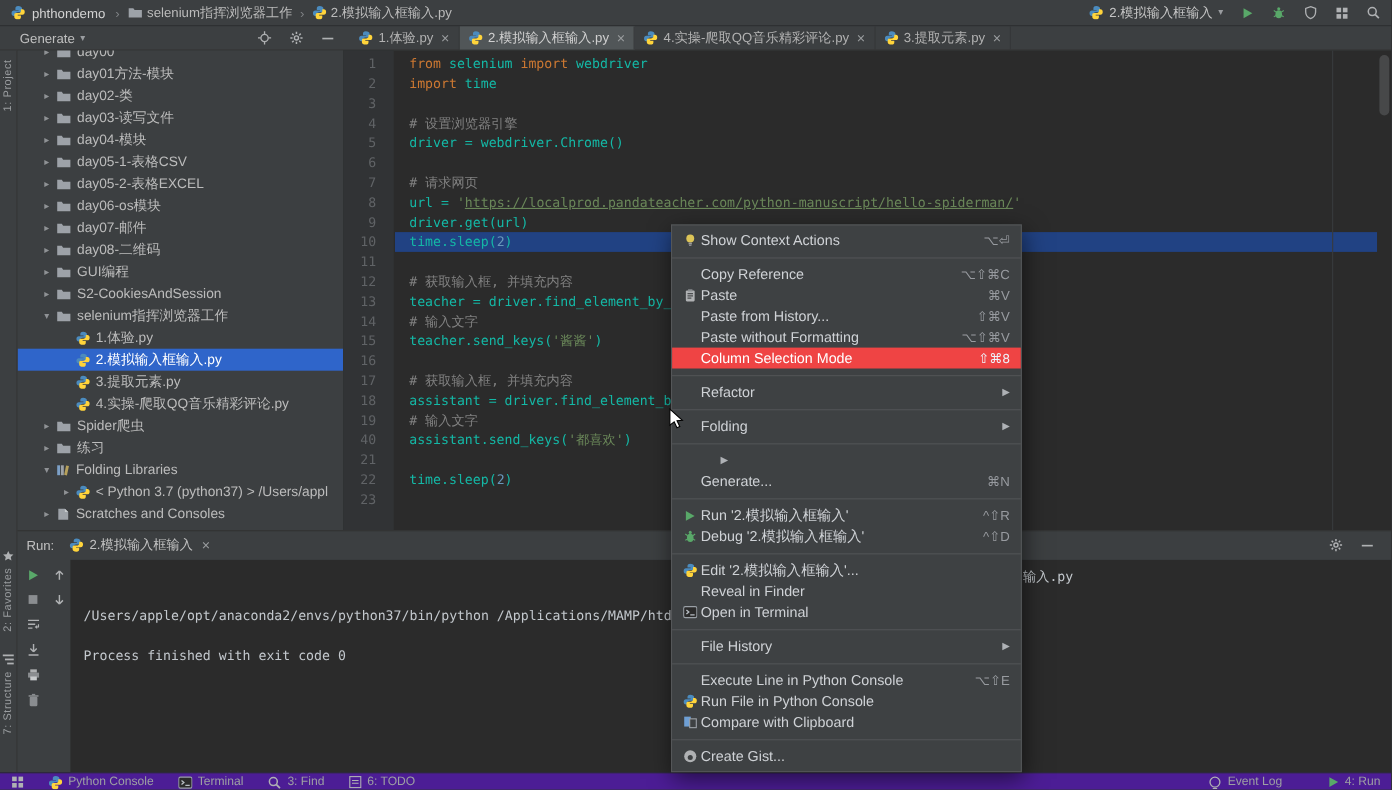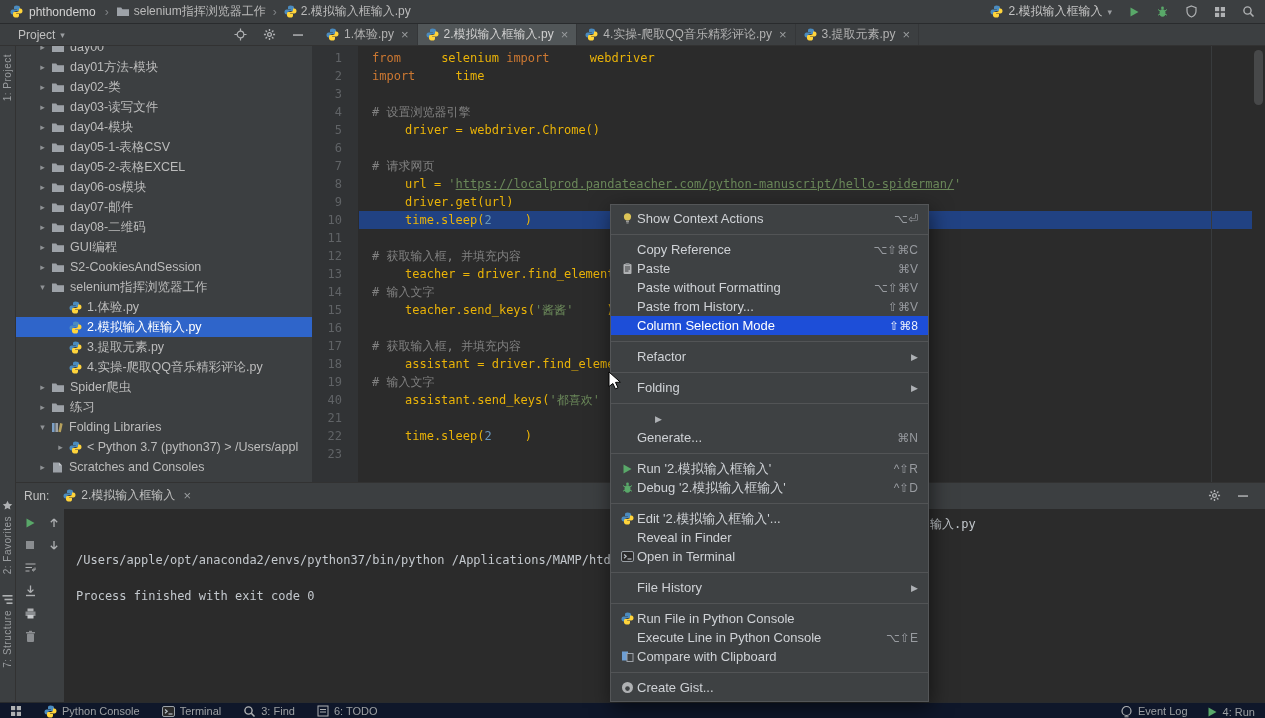--- a/index.html
+++ b/index.html
@@ -48,57 +48,57 @@
 
   
   #editor{position:absolute;top:46px;left:312px;right:0;height:436px;background:#2b2b2b;
           font-family:"DejaVu Sans Mono","Liberation Mono",monospace;font-size:12px;line-height:18px;}
   #gutter{position:absolute;left:0;top:0;bottom:0;width:46px;background:#313335;color:#606366;
           text-align:right;padding-top:3px;}
   .gl{height:18px;padding-right:16px;}
   #code{position:absolute;left:47px;top:0;right:13px;bottom:0;padding-top:3px;white-space:pre;color:#a9b7c6;overflow:hidden;}
   .cl{height:18px;padding-left:13px;}
   .cl.caret{background:#214283;}
-  .tok-p{color:#eab308;margin-left:33px;}.tok-k{color:#cc7832;}.tok-s{color:#6a8759;}
+  .tok-p{color:#14b8a6;}.tok-k{color:#cc7832;}.tok-s{color:#6a8759;}
   .tok-c{color:#808080;}.tok-num{color:#6897bb;}
   .tok-u{color:#6a8759;text-decoration:underline;}
   #margin-guide{position:absolute;left:899px;top:0;bottom:0;width:1px;background:#383b3d;}
   #edit-scroll{position:absolute;right:2px;top:4px;width:9px;height:55px;background:#6a6d6f;opacity:.45;border-radius:5px;}
 
   
   #run-panel{position:absolute;top:482px;left:16px;right:0;height:220px;background:#3c3f41;border-top:1px solid #323232;}
   #run-header{height:25px;display:flex;align-items:center;gap:8px;padding:0 8px;color:#c0c0c0;}
   #run-tab{display:flex;align-items:center;gap:5px;padding:0 6px;height:100%;}
   #run-tab .close{color:#9a9d9f;font-size:13px;margin-left:3px;}
   #run-header-icons{margin-left:auto;display:flex;gap:16px;padding-right:8px;align-items:center;}
   #run-toolbar{position:absolute;left:0;top:26px;bottom:0;width:48px;display:flex;gap:6px;padding:8px 0 0 5px;}
   .rt-col{display:flex;flex-direction:column;gap:10px;align-items:center;width:18px;}
   #console{position:absolute;left:48px;top:26px;right:0;bottom:0;background:#2b2b2b;color:#c3c8cd;
            font-family:"DejaVu Sans Mono","Liberation Mono",monospace;font-size:12px;line-height:18px;
            padding:6px 0 0 12px;white-space:pre;}
   .console-line{height:18px;}
   #console-suffix{position:absolute;left:866px;top:6px;}
 
   
-  #status-bar{position:absolute;left:0;right:0;top:702px;height:16px;background:#0f172a;border-top:1px solid #292b2d;
+  #status-bar{position:absolute;left:0;right:0;top:702px;height:16px;background:#4c1d95;border-top:1px solid #292b2d;
               display:flex;align-items:center;padding:0 10px;font-size:11px;color:#9da0a3;gap:22px;}
   .sb-item{display:flex;align-items:center;gap:5px;}
   #sb-left{display:flex;gap:22px;align-items:center;}
-  #sb-right{margin-left:auto;display:flex;gap:18px;align-items:flex-end;}
+  #sb-right{margin-left:auto;display:flex;gap:40px;align-items:flex-start;}
 
   
   #context-menu{position:absolute;left:610px;top:204px;width:317px;background:#3e4143;border:1px solid #545658;
                 box-shadow:2px 6px 20px rgba(0,0,0,.55);padding:4px 0;z-index:50;font-size:13px;color:#cfd2d6;}
   .menu-sep{height:1px;background:#525456;margin:5.5px 0;}
   .mi{height:19px;display:flex;align-items:center;padding:0 10px 0 6px;}
   .mi-icon{width:20px;flex:none;display:inline-flex;justify-content:center;}
   .mi-label{flex:1;white-space:nowrap;overflow:hidden;}
   .mi-short{color:#989ba0;font-size:12px;margin-left:18px;}
   .mi-arrow{color:#aeb1b5;font-size:9px;margin-left:18px;}
-  .mi.hl{background:#1d4ed8;color:#ffffff;}
+  .mi.hl{background:#ef4444;color:#ffffff;}
   .mi.hl .mi-short{color:#eef3fb;}
 
   #cursor{position:absolute;left:608px;top:371px;z-index:99;}
 </style>
 </head>
 <body>
 
 <div id="app">
 
   <div id="title-bar">
@@ -174,21 +174,21 @@
               <circle cx="5.5" cy="5.5" r="3.6" fill="none" stroke="#afb1b3" stroke-width="1.4"></circle>
               <path d="M8.3 8.3l3.2 3.2" stroke="#afb1b3" stroke-width="1.6"></path>
             </svg>
           </span>
         </span>
     </div>
   </div>
 
   <div id="tab-row">
     <div id="project-header">
-      <span>Project</span>
+      <span>Generate</span>
       <span class="caret">▾</span>
       <span id="project-header-icons">
           <span class="tbtn">
             <svg width="13" height="13">
               <circle cx="6.5" cy="6.5" r="3.3" fill="none" stroke="#afb1b3" stroke-width="1.2"></circle>
               <path d="M6.5 .5v2.5M6.5 10v2.5M.5 6.5H3M10 6.5h2.5" stroke="#afb1b3" stroke-width="1.2"></path>
             </svg>
           </span>
           <span class="tbtn">
             <svg width="13" height="13" viewBox="0 0 14 14">
@@ -701,27 +701,27 @@
             <rect x="4" y="4.5" width="5" height="1" fill="#3c3f41"></rect>
             <rect x="4" y="6.5" width="5" height="1" fill="#3c3f41"></rect>
             <rect x="4" y="8.5" width="3.5" height="1" fill="#3c3f41"></rect>
           </svg>
         </span>
         <span class="mi-label">Paste</span>
         <span class="mi-short">⌘V</span>
       </div>
       <div class="mi">
         <span class="mi-icon"></span>
+        <span class="mi-label">Paste from History...</span>
+        <span class="mi-short">⇧⌘V</span>
+      </div>
+      <div class="mi">
+        <span class="mi-icon"></span>
         <span class="mi-label">Paste without Formatting</span>
         <span class="mi-short">⌥⇧⌘V</span>
-      </div>
-      <div class="mi">
-        <span class="mi-icon"></span>
-        <span class="mi-label">Paste from History...</span>
-        <span class="mi-short">⇧⌘V</span>
       </div>
       <div class="mi hl">
         <span class="mi-icon"></span>
         <span class="mi-label">Column Selection Mode</span>
         <span class="mi-short">⇧⌘8</span>
       </div>
       <div class="menu-sep"></div>
       <div class="mi">
         <span class="mi-icon"></span>
         <span class="mi-label">Refactor</span>
@@ -789,34 +789,34 @@
         <span class="mi-label">Open in Terminal</span>
       </div>
       <div class="menu-sep"></div>
       <div class="mi">
         <span class="mi-icon"></span>
         <span class="mi-label">File History</span>
         <span class="mi-arrow">▶</span>
       </div>
       <div class="menu-sep"></div>
       <div class="mi">
+        <span class="mi-icon"></span>
+        <span class="mi-label">Execute Line in Python Console</span>
+        <span class="mi-short">⌥⇧E</span>
+      </div>
+      <div class="mi">
         <span class="mi-icon">
           <svg width="13" height="13" viewBox="0 0 13 13">
             <path d="M6.5.5C4.6.5 4 1.4 4 2.6V4h2.9v.6H2.6C1.3 4.6.5 5.6.5 7c0 1.5.8 2.5 2.1 2.5H4V8C4 6.8 5 6.1 6.2 6.1h2.3c1 0 1.5-.7 1.5-1.7V2.6C10 1.4 8.7.5 6.5.5z" fill="#4b8bbe"></path>
             <path d="M6.5 12.5c1.9 0 2.5-.9 2.5-2.1V9H6.1v-.6h4.3c1.3 0 2.1-1 2.1-2.4 0-1.5-.8-2.5-2.1-2.5H9V5c0 1.2-1 1.9-2.2 1.9H4.5C3.5 6.9 3 7.6 3 8.6v1.8c0 1.2 1.3 2.1 3.5 2.1z" fill="#ffd43b"></path>
           </svg>
         </span>
         <span class="mi-label">Run File in Python Console</span>
       </div>
       <div class="mi">
-        <span class="mi-icon"></span>
-        <span class="mi-label">Execute Line in Python Console</span>
-        <span class="mi-short">⌥⇧E</span>
-      </div>
-      <div class="mi">
         <span class="mi-icon">
           <svg width="13" height="13">
             <rect x="1" y="1.5" width="6" height="9" fill="#6e9fd4"></rect>
             <rect x="6" y="3.5" width="6" height="8" fill="#3e4143" stroke="#9da2a8"></rect>
           </svg>
         </span>
         <span class="mi-label">Compare with Clipboard</span>
       </div>
       <div class="menu-sep"></div>
       <div class="mi">

